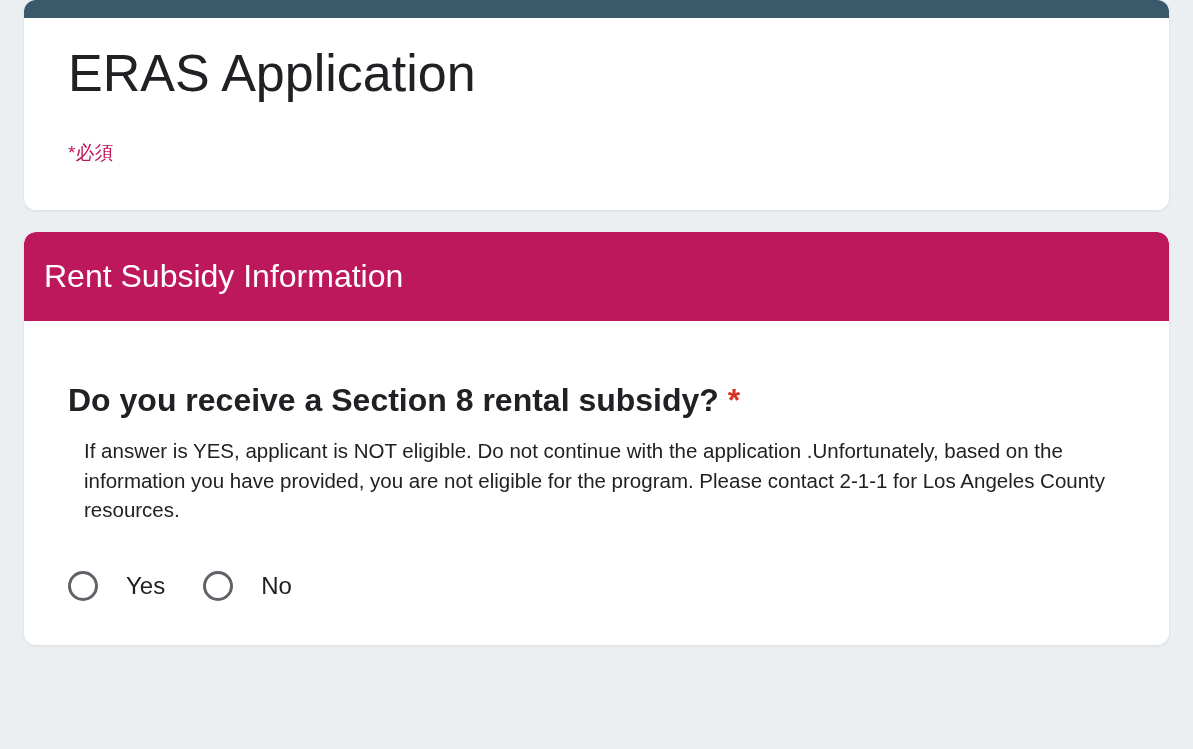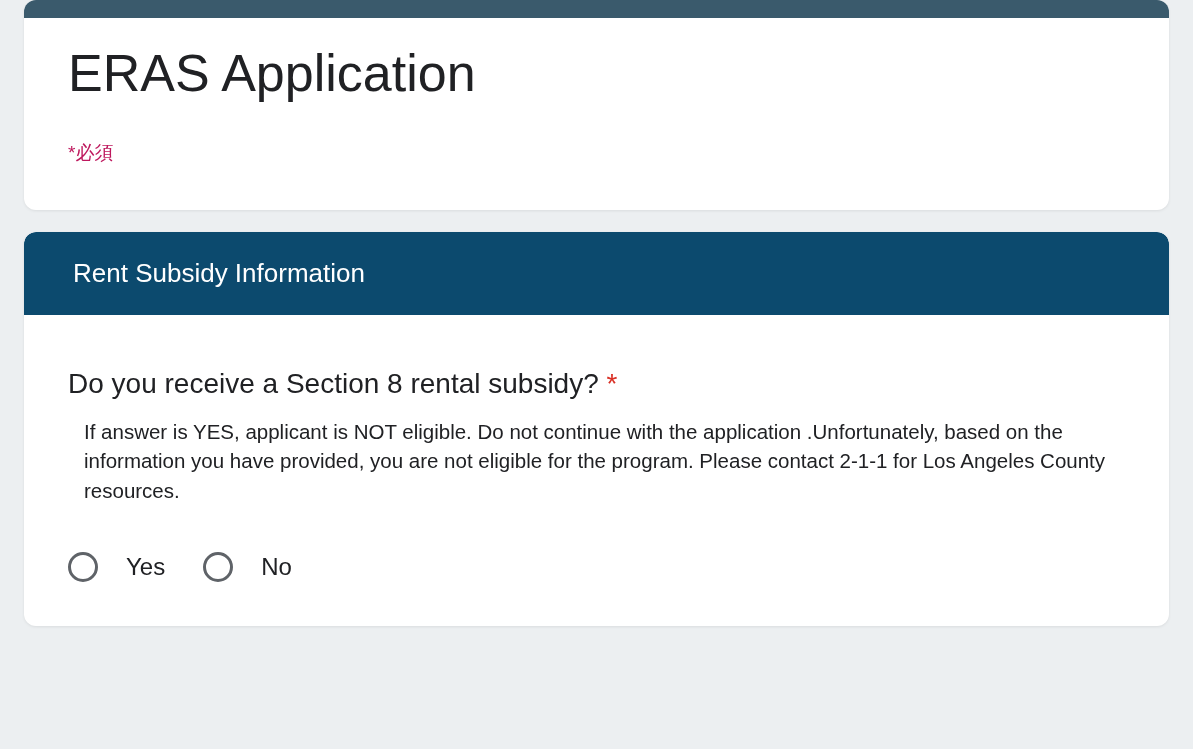--- a/index.html
+++ b/index.html
@@ -34,35 +34,35 @@
     letter-spacing: 0;
     margin: 0 0 36px 0;
     line-height: 1.15;
   }
   .required-note {
     color: #be185d;
     font-size: 19px;
     margin-top: 8px;
   }
   .section-banner {
-    background: #0c4a6e;
+    background: #be185d;
     color: #fff;
-    font-size: 26px;
+    font-size: 32px;
     font-weight: 400;
-    padding: 26px 49px;
+    padding: 26px 20px;
     border-top-left-radius: 12px;
     border-top-right-radius: 12px;
   }
   .question-body {
     padding: 46px 44px 44px 44px;
   }
   .question-title {
-    font-size: 28px;
-    font-weight: 400;
-    margin: 4px 0 14px 0;
+    font-size: 32px;
+    font-weight: 700;
+    margin: 12px 0 14px 0;
     line-height: 1.35;
   }
   .asterisk {
     color: #d93025;
   }
   .question-desc {
     font-size: 20.5px;
     color: #202124;
     line-height: 1.45;
     margin: 0 0 46px 16px;

